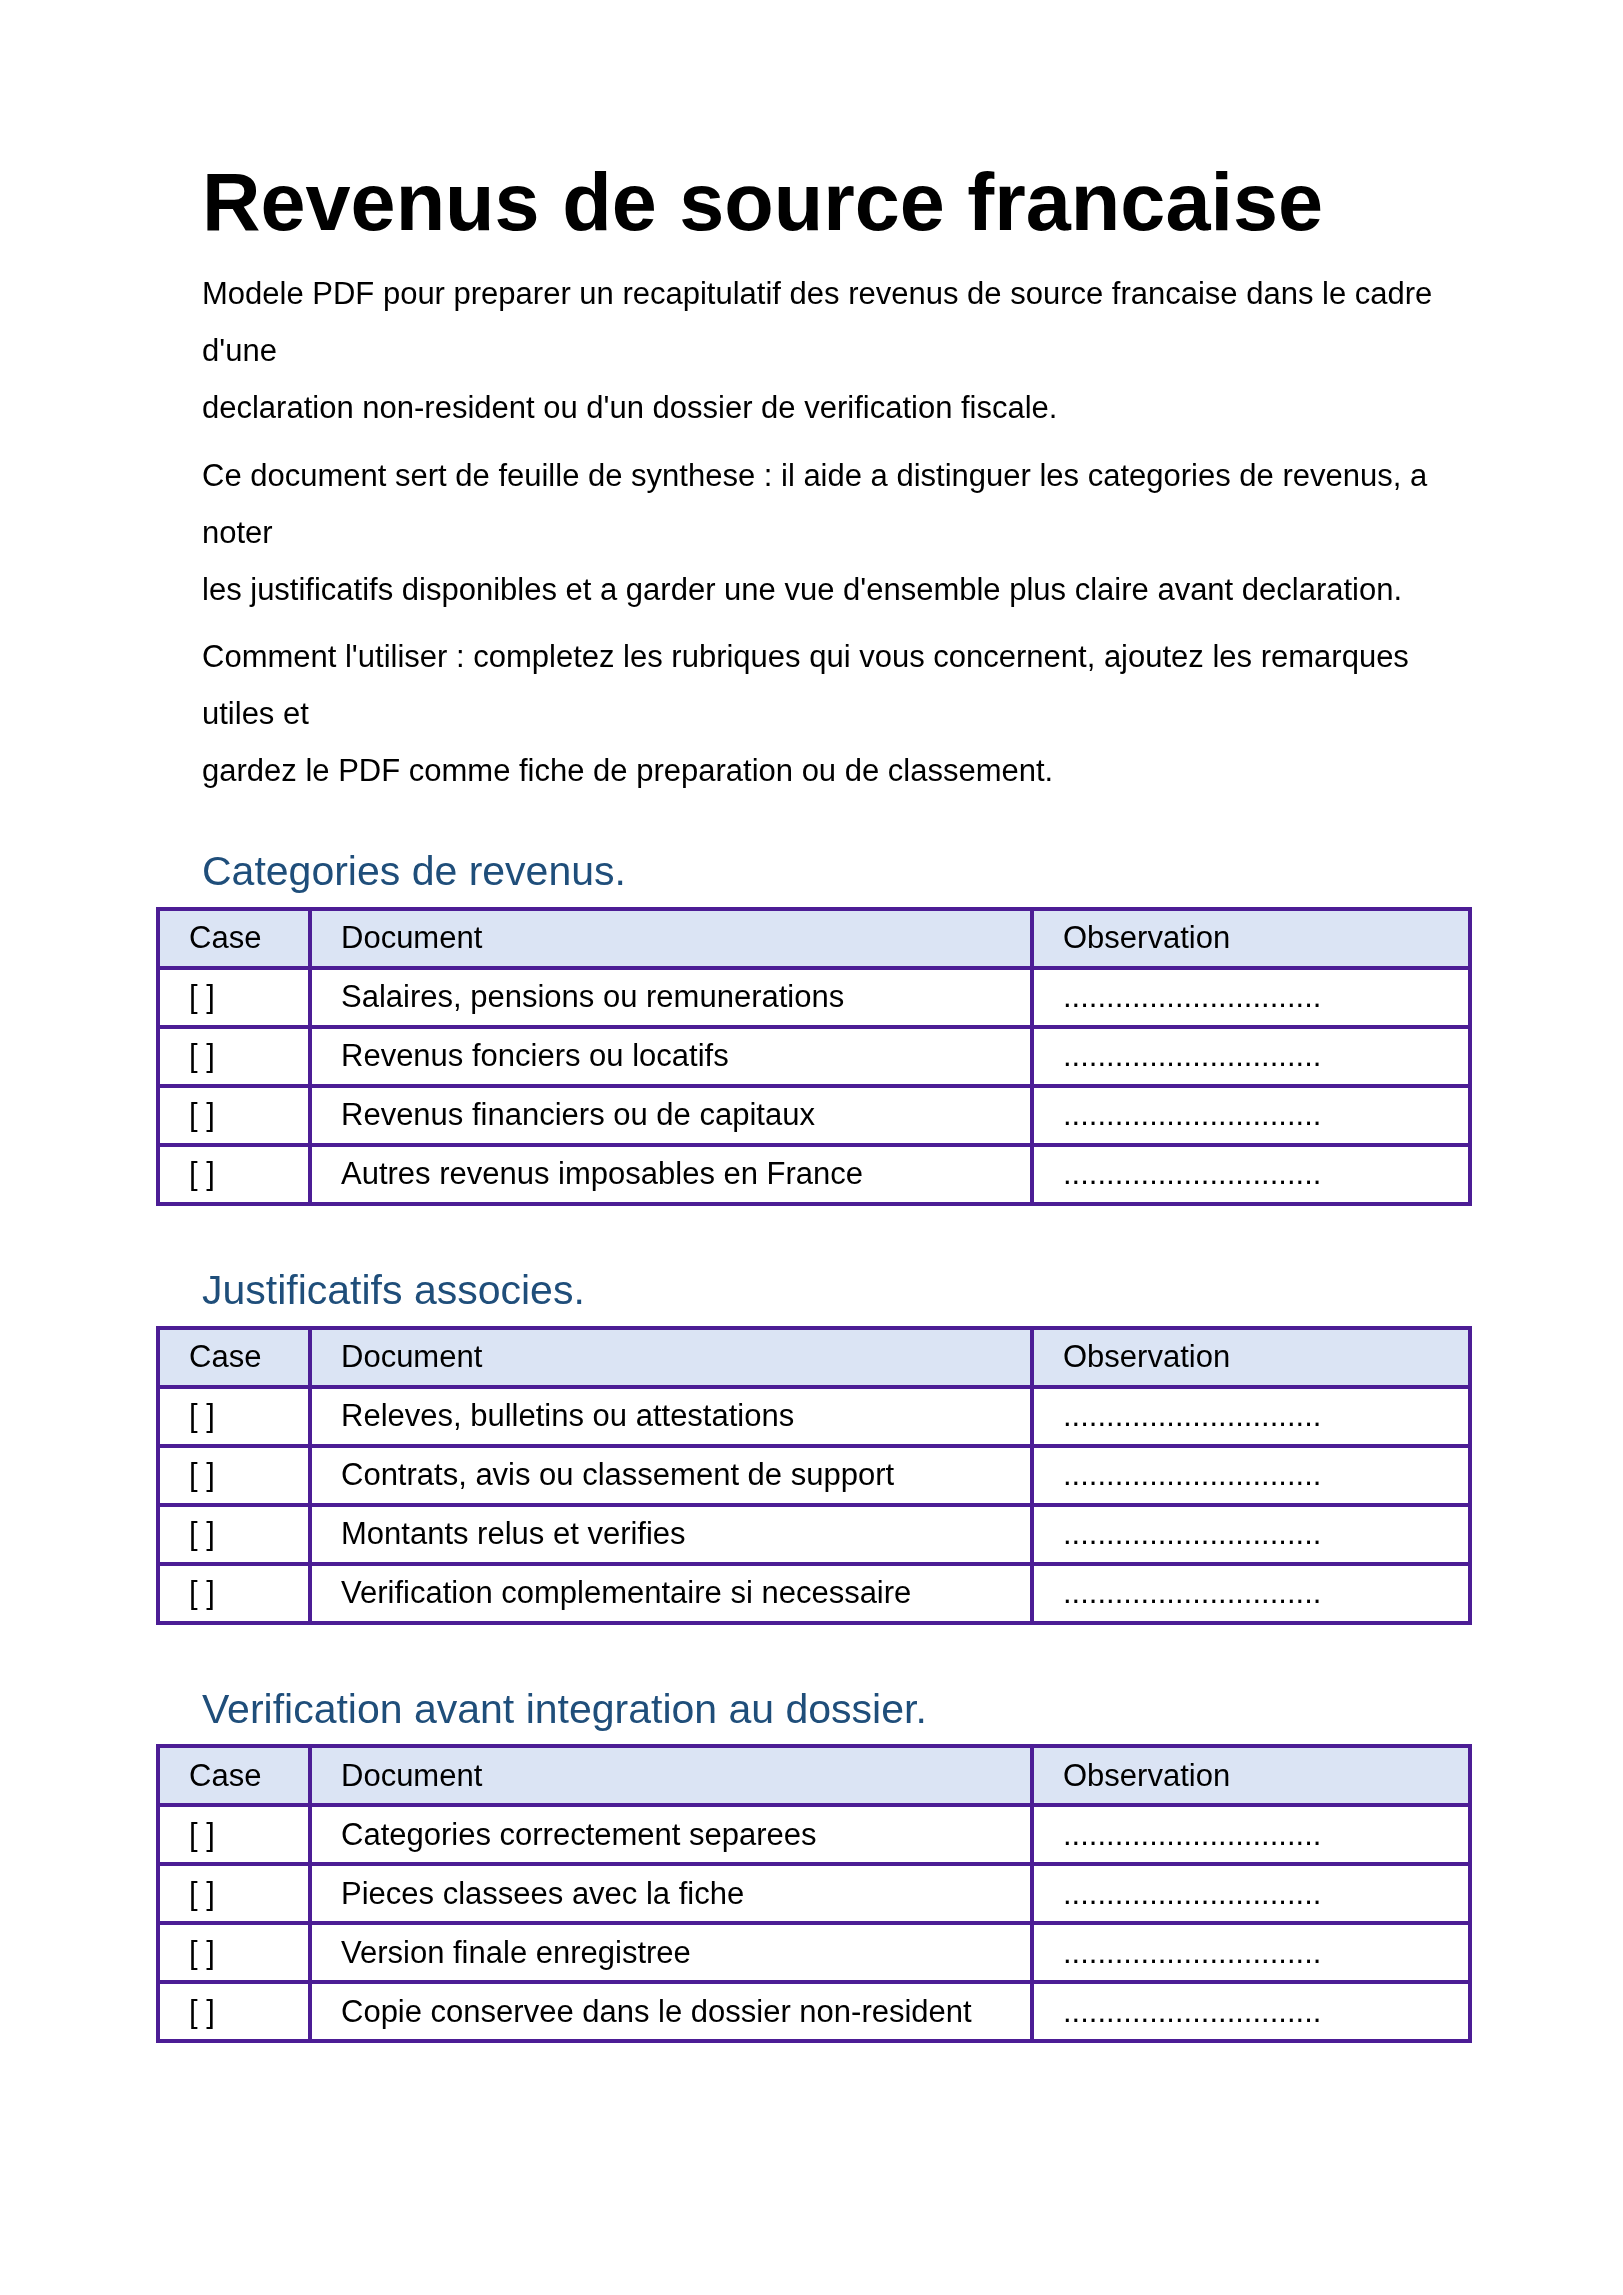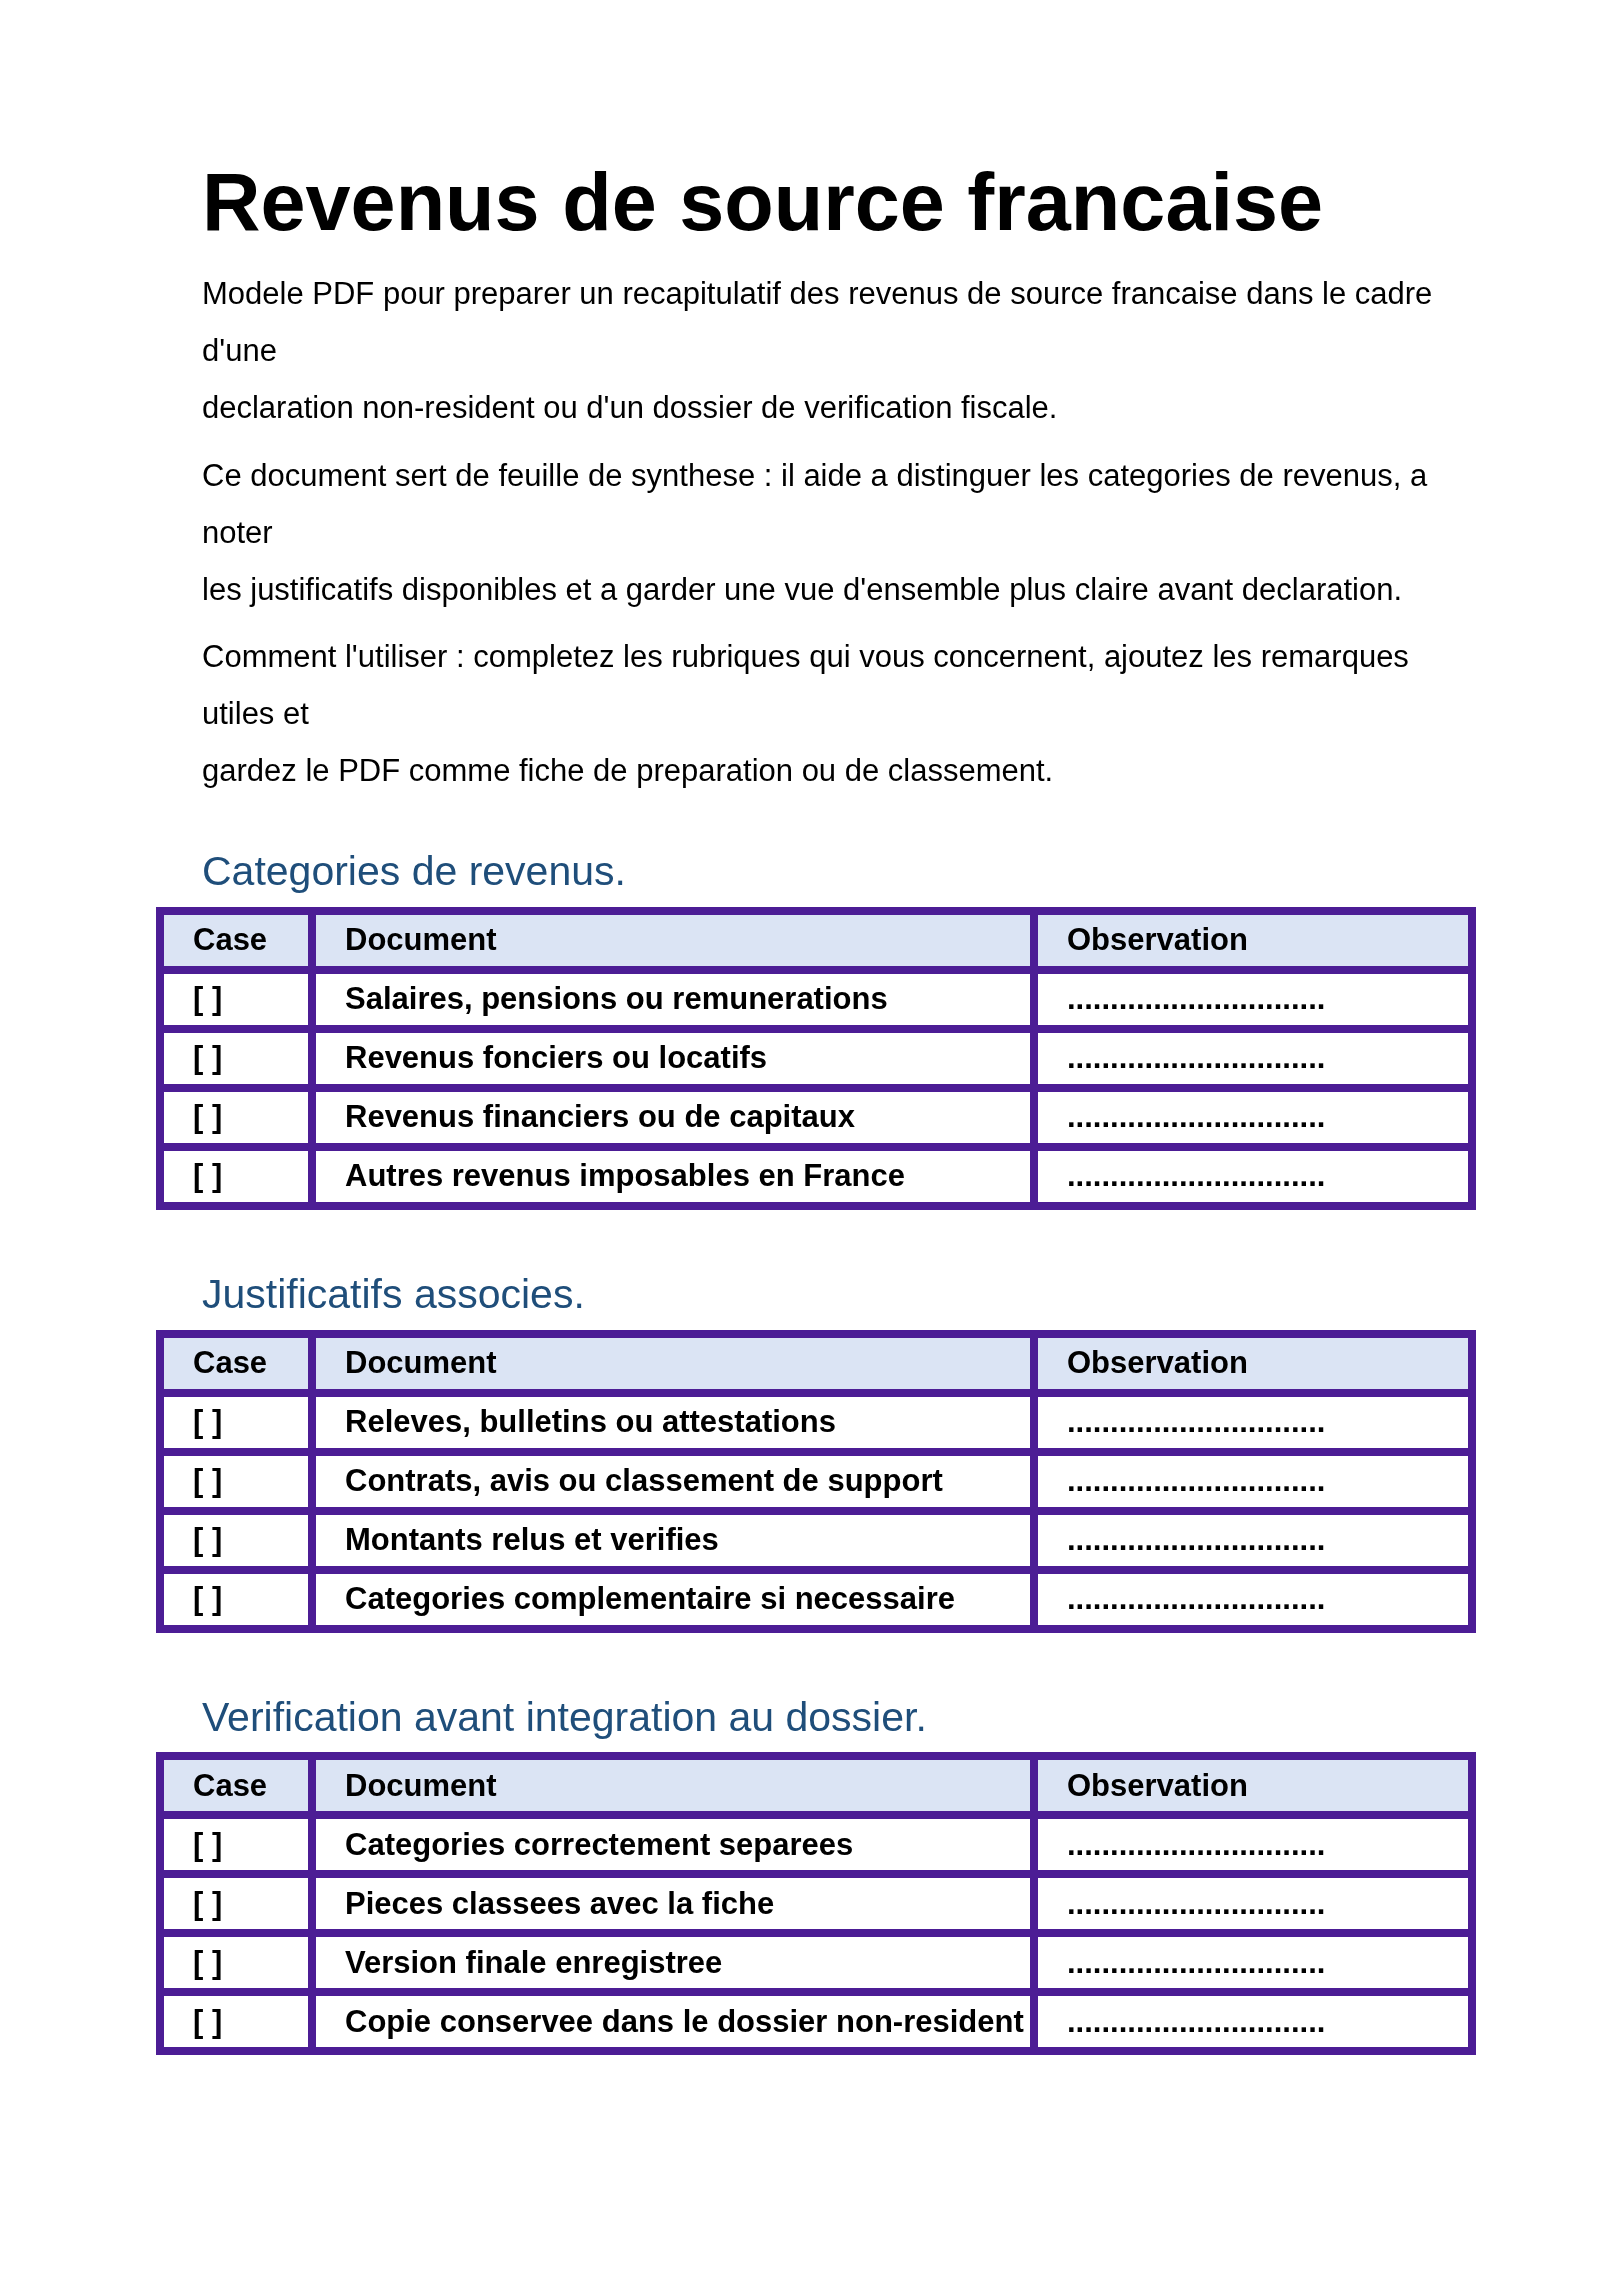--- a/index.html
+++ b/index.html
@@ -51,24 +51,24 @@
     border-collapse: collapse;
     table-layout: fixed;
     width: 1312px;
     margin-top: 11.8px;
   }
   table.checklist th,
   table.checklist td {
     box-sizing: border-box;
     height: 59px;
     padding: 0 13px 0 29px;
-    border: 8px solid #4c1d95;
+    border: 4px solid #4c1d95;
     vertical-align: middle;
     text-align: left;
-    font-weight: 700;
+    font-weight: 400;
     white-space: nowrap;
     overflow: hidden;
   }
   table.checklist thead th {
     background: #dbe4f4;
   }
   col.c-case { width: 152px; }
   col.c-doc  { width: 722px; }
   col.c-obs  { width: 438px; }
 </style>
@@ -153,21 +153,21 @@
             <td>Contrats, avis ou classement de support</td>
             <td>..............................</td>
           </tr>
           <tr>
             <td>[ ]</td>
             <td>Montants relus et verifies</td>
             <td>..............................</td>
           </tr>
           <tr>
             <td>[ ]</td>
-            <td>Categories complementaire si necessaire</td>
+            <td>Verification complementaire si necessaire</td>
             <td>..............................</td>
           </tr>
         </tbody>
       </table>
     </section>
 
     <section>
       <h2 class="section-heading">Verification avant integration au dossier.</h2>
       <table class="checklist">
         <colgroup>

